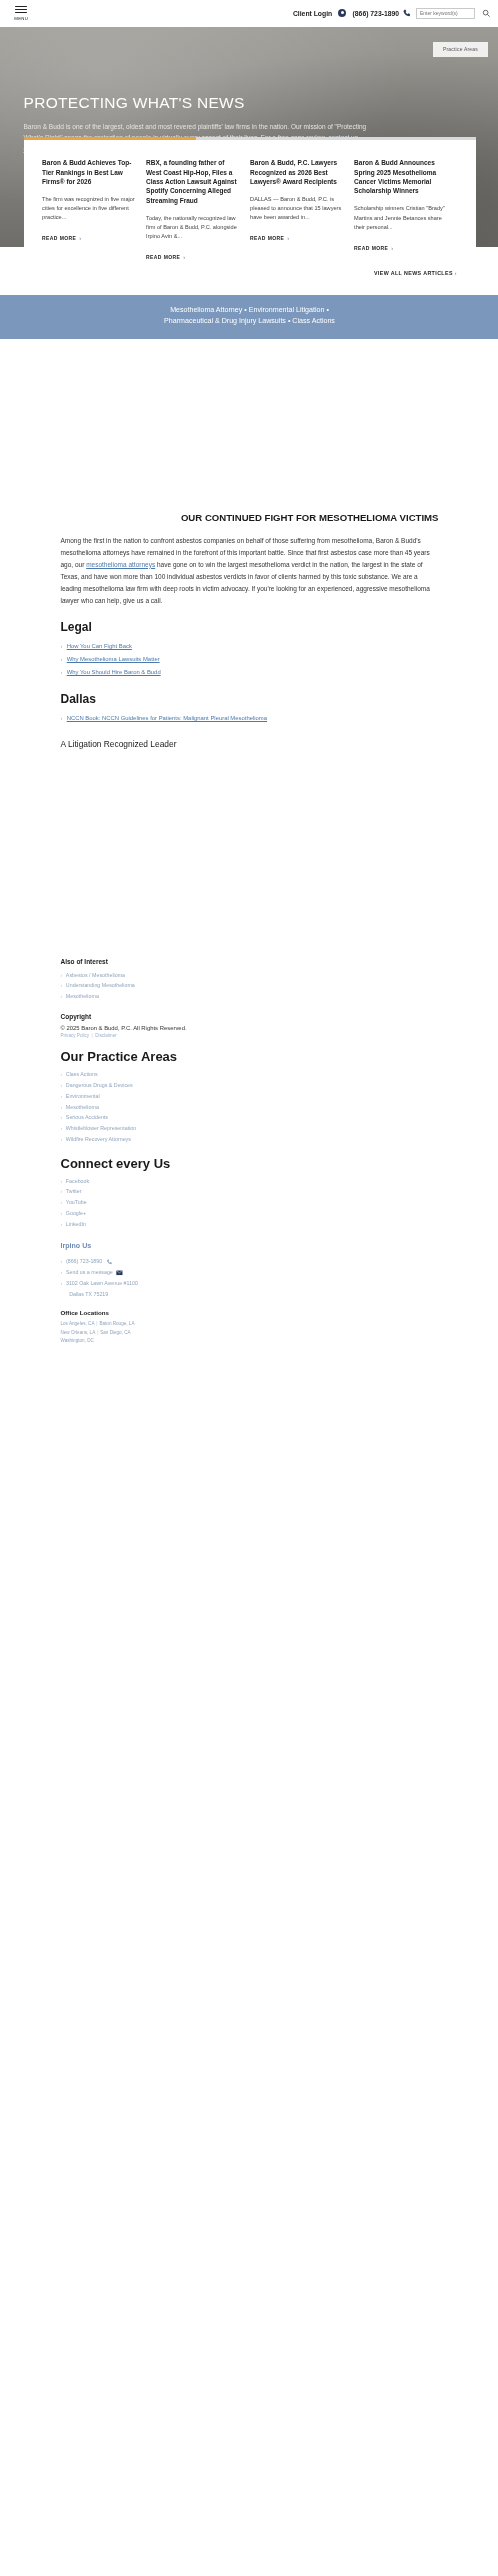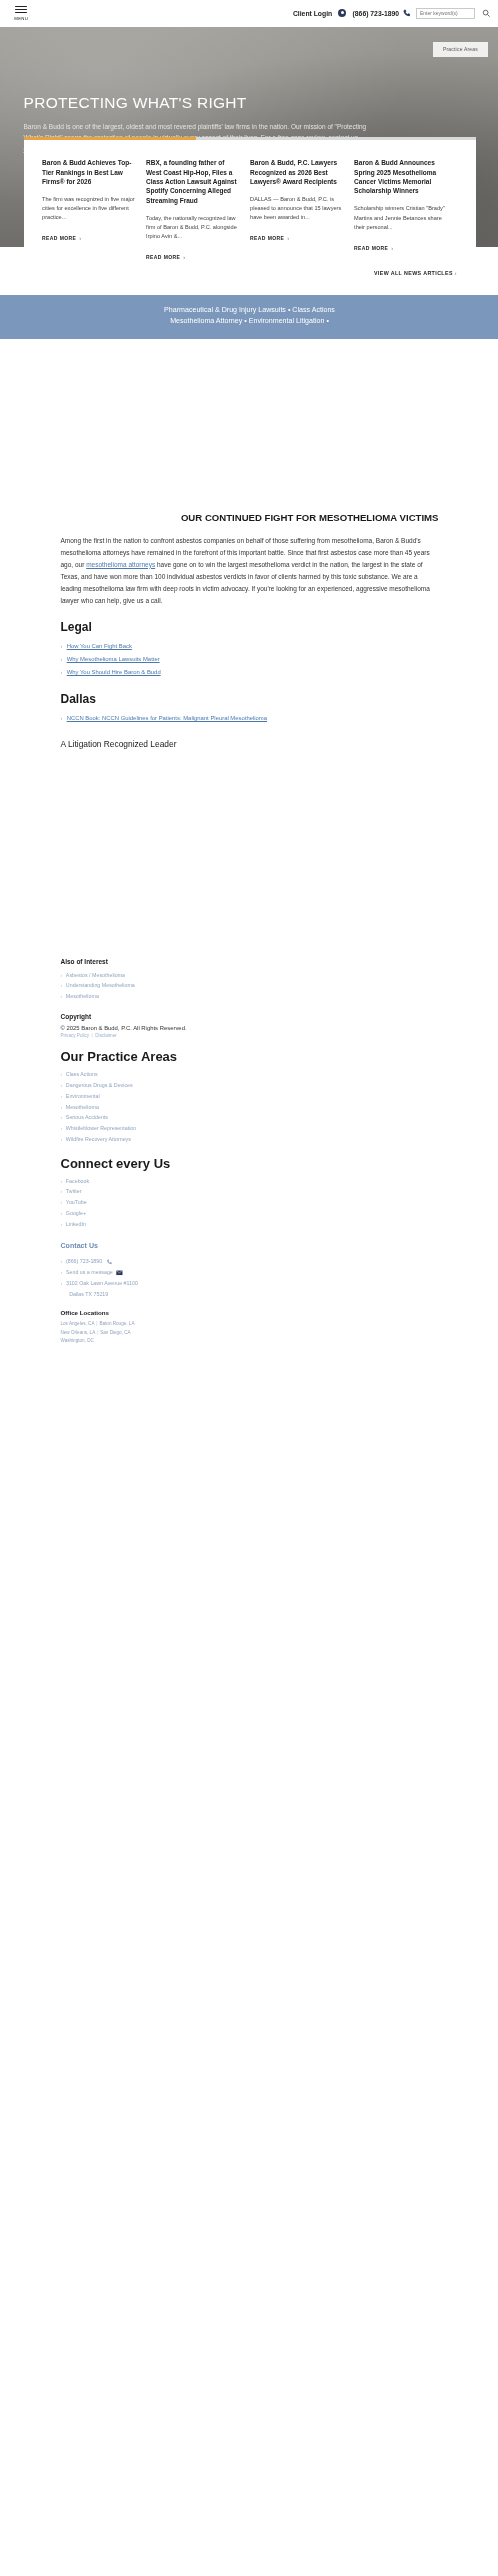--- a/index.html
+++ b/index.html
@@ -200,21 +200,21 @@
       <svg class="search-ico" viewBox="0 0 24 24">
         <circle cx="10" cy="10" r="6.5" fill="none" stroke="#333" stroke-width="2"></circle>
         <line x1="15" y1="15" x2="21" y2="21" stroke="#333" stroke-width="2"></line>
       </svg>
     </div>
   </div>
 
   <div class="hero">
     <div class="practice-areas-btn">Practice Areas</div>
     <div class="hero-content">
-      <h1 class="hero-title">PROTECTING WHAT'S RIGHT</h1>
+      <h1 class="hero-title">PROTECTING WHAT'S NEWS</h1>
       <p class="hero-sub">
         <span>Baron &amp; Budd is one of the largest, oldest and most revered plaintiffs' law firms in the nation. Our mission of "Protecting What's Right" spans the protection of people in virtually every aspect of their lives. For a free case review, </span><a href="#">contact us online</a><span> or call </span><a href="#">866-723-1890</a><span>.</span>
       </p>
     </div>
   </div>
 
   <div class="news-wrap">
     <div class="news-accent"></div>
     <div class="news-grid">
 
@@ -255,22 +255,22 @@
       </div>
 
     </div>
     <div class="view-all">
       <span>VIEW ALL NEWS ARTICLES</span>
       <span class="arr">›</span>
     </div>
   </div>
 
   <div class="blue-band">
+    <div>Mesothelioma Attorney • Environmental Litigation •</div>
     <div>Pharmaceutical &amp; Drug Injury Lawsuits • Class Actions</div>
-    <div>Mesothelioma Attorney • Environmental Litigation •</div>
   </div>
 
   <div class="gap-area"></div>
 
   <div class="content">
     <h2>OUR CONTINUED FIGHT FOR MESOTHELIOMA VICTIMS</h2>
     <p>
       <span>Among the first in the nation to confront asbestos companies on behalf of those suffering from mesothelioma, Baron &amp; Budd's mesothelioma attorneys have remained in the forefront of this important battle. Since that first asbestos case more than 45 years ago, our </span><a href="#">mesothelioma attorneys</a><span> have gone on to win the largest mesothelioma verdict in the nation, the largest in the state of Texas, and have won more than 100 individual asbestos verdicts in favor of clients harmed by this toxic substance. We are a leading mesothelioma law firm with deep roots in victim advocacy. If you're looking for an experienced, aggressive mesothelioma lawyer who can help, give us a call.</span>
     </p>
 
@@ -375,21 +375,21 @@
       <li>
           <span class="chev">›</span>
           <span>Google+</span>
         </li>
       <li>
           <span class="chev">›</span>
           <span>LinkedIn</span>
         </li>
     </ul>
 
-    <div class="contact-head">Contact Us</div>
+    <div class="contact-head">Irpino Us</div>
     <div class="contact-line">
       <span class="chev">›</span>
       <span>(866) 723-1890</span>
       <svg width="6.2" height="6.2" viewBox="0 0 24 24">
           <path d="M6 2h4l2 5-2.5 1.5a12 12 0 006 6L17 12l5 2v4c0 1-1 2-2 2A18 18 0 014 6c0-1 1-2 2-2z" fill="#8fa5bd"></path>
         </svg>
     </div>
     <div class="contact-line">
       <span class="chev">›</span>
       <span>Send us a message</span>

